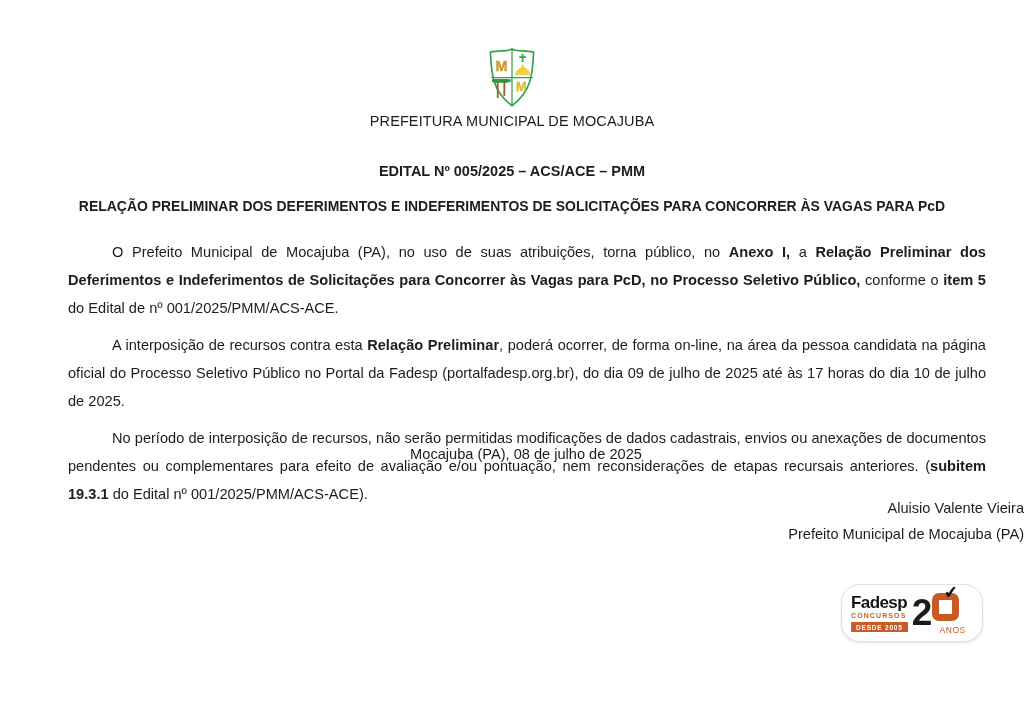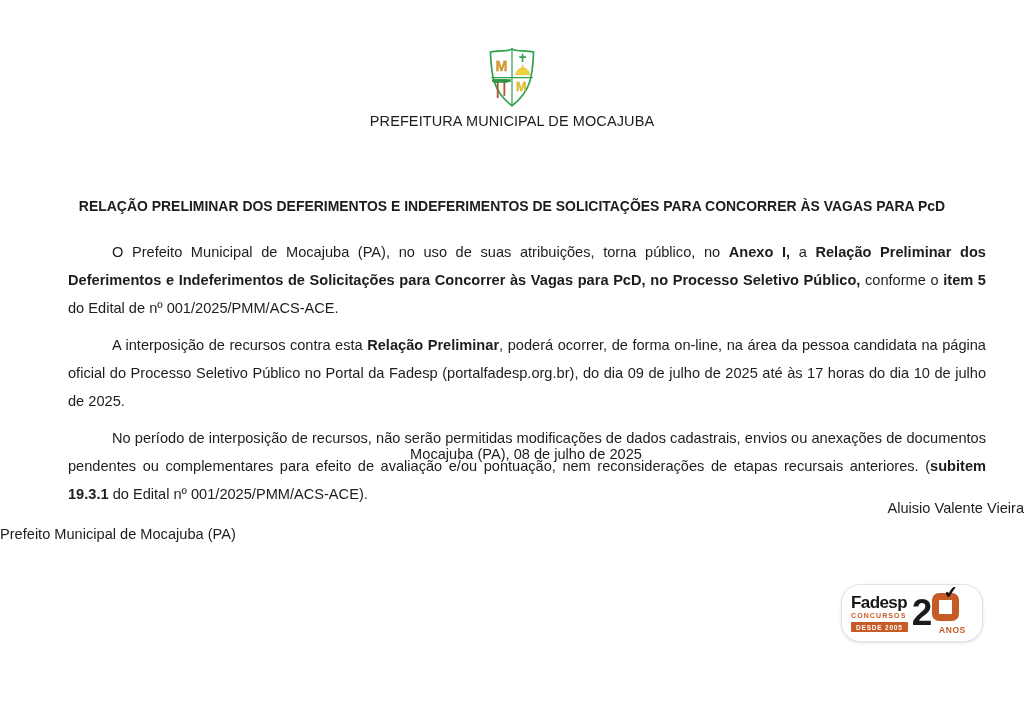--- a/index.html
+++ b/index.html
@@ -48,21 +48,21 @@
   .date-line{
     position:absolute;top:446px;left:0;right:0;
     text-align:center;font-size:14.6px;padding-left:28px;
   }
   .sig-name{
     position:absolute;top:500px;left:0;right:0;
     text-align:right;font-size:14.6px;
   }
   .sig-role{
     position:absolute;top:526px;left:0;right:0;
-    text-align:left;font-size:14.6px;
+    text-align:right;font-size:14.6px;
   }
 
   
   .fadesp-card{
     position:absolute;top:584px;left:841px;
     width:142px;height:58px;
     background:#ffffff;border:1px solid #e2e2e2;border-radius:19px;
     box-shadow:0 1px 3px rgba(0,0,0,0.12);
     display:flex;align-items:center;
     box-sizing:border-box;padding:5px 6px 5px 9px;
@@ -94,21 +94,21 @@
     width:13px;height:14px;
     border:7px solid #c65b26;border-radius:7px;
   }
   .check{
     position:absolute;left:30px;top:-6px;
     font-size:17px;font-weight:bold;color:#111111;
     transform:rotate(-6deg);line-height:17px;
   }
   .anos{
     position:absolute;right:-2px;bottom:1px;
-    font-size:8.5px;font-weight:bold;color:#c65b26;letter-spacing:0.5px;
+    font-size:8.5px;font-weight:normal;color:#c65b26;letter-spacing:0.5px;
   }
 </style>
 </head>
 <body>
 
 <div class="page">
 
   <svg class="crest" viewBox="0 0 100 112" xmlns="http://www.w3.org/2000/svg" aria-hidden="true">
 
     <path d="M50 5 C 43 11, 26 7, 11 11 C 13 48, 13 80, 50 108 C 87 80, 87 48, 89 11 C 74 7, 57 11, 50 5 Z" fill="#ffffff" stroke="#2fa24a" stroke-width="3"></path>
@@ -135,20 +135,21 @@
       <path d="M29 64 q 8 -7 16 -1 q -8 5 -16 1 Z" fill="#2e8f3f"></path>
     </g>
 
     <text x="67" y="82" text-anchor="middle" font-family="Liberation Sans, DejaVu Sans, sans-serif" font-size="23" font-weight="bold" fill="#e3c43a" stroke="#c9a922" stroke-width="0.6">M</text>
   </svg>
 
   <div class="org-block">
     <div>PREFEITURA MUNICIPAL DE MOCAJUBA</div>
   </div>
 
+  <div class="edital-line">EDITAL Nº 005/2025 – ACS/ACE – PMM</div>
 
   <div class="doc-title">RELAÇÃO PRELIMINAR DOS DEFERIMENTOS E INDEFERIMENTOS DE SOLICITAÇÕES PARA CONCORRER ÀS VAGAS PARA PcD</div>
 
   <div class="body-block">
     <p class="body-par"><span>O Prefeito Municipal de Mocajuba (PA), no uso de suas atribuições, torna público, no </span><b>Anexo I,</b><span> a </span><b>Relação Preliminar dos Deferimentos e Indeferimentos de Solicitações para Concorrer às Vagas para PcD, no Processo Seletivo Público,</b><span> conforme o </span><b>item 5</b><span> do Edital de nº 001/2025/PMM/ACS-ACE.</span></p>
     <p class="body-par"><span>A interposição de recursos contra esta </span><b>Relação Preliminar</b><span>, poderá ocorrer, de forma on-line, na área da pessoa candidata na página oficial do Processo Seletivo Público no Portal da Fadesp (portalfadesp.org.br), do dia 09 de julho de 2025 até às 17 horas do dia 10 de julho de 2025.</span></p>
     <p class="body-par"><span>No período de interposição de recursos, não serão permitidas modificações de dados cadastrais, envios ou anexações de documentos pendentes ou complementares para efeito de avaliação e/ou pontuação, nem reconsiderações de etapas recursais anteriores. (</span><b>subitem 19.3.1</b><span> do Edital nº 001/2025/PMM/ACS-ACE).</span></p>
   </div>
 
   <div class="date-line">Mocajuba (PA), 08 de julho de 2025</div>

